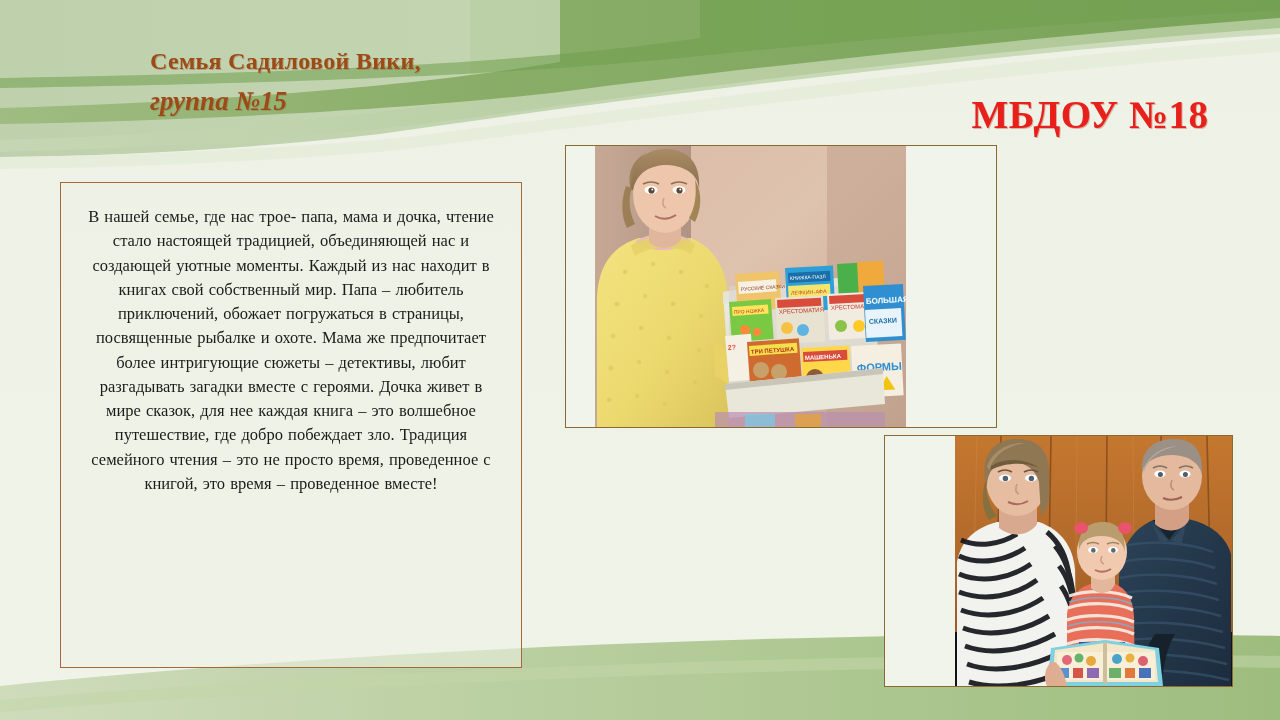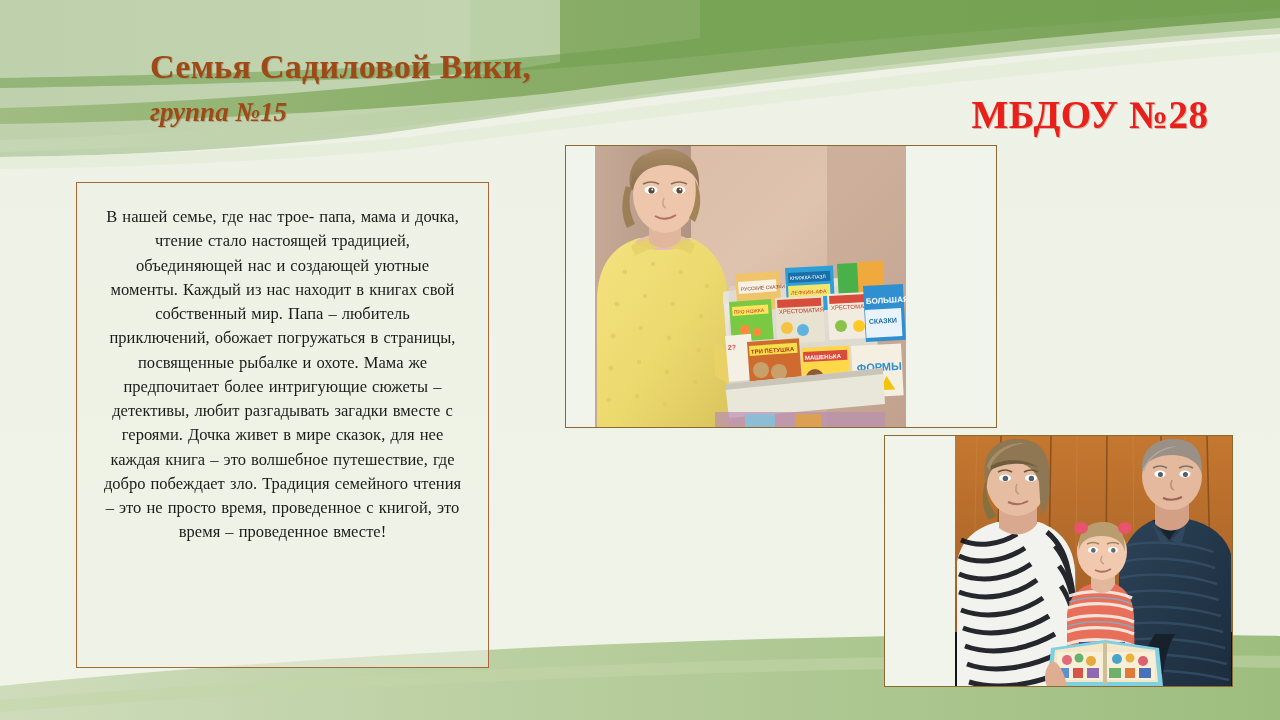--- a/index.html
+++ b/index.html
@@ -18,46 +18,45 @@
   }
   
   .bg-svg{position:absolute;left:0;top:0;width:1280px;height:720px;}
 
   
   .title-block{
     position:absolute;left:150px;top:48px;width:560px;
     text-align:left;
   }
   .title-main{
-    font-size:34px;font-weight:bold;color:#9c4a16;
+    font-size:24px;font-weight:bold;color:#9c4a16;
     letter-spacing:.3px;line-height:1.12;
     text-shadow:1px 1px 0 rgba(150,110,80,.45);
     white-space:nowrap;
   }
   .title-sub{
     font-size:27px;font-weight:bold;font-style:italic;color:#9c4a16;
     line-height:1.2;margin-top:10px;
     text-shadow:1px 1px 0 rgba(150,110,80,.4);
   }
   .org-title{
     position:absolute;left:930px;top:92px;width:320px;
     font-size:39px;font-weight:bold;color:#e8201c;
     text-align:center;letter-spacing:.5px;
     text-shadow:1px 1px 0 rgba(180,60,40,.35);
     white-space:nowrap;
   }
 
   
   .text-box{
-    position:absolute;left:60px;top:182px;width:413px;height:486px;
+    position:absolute;left:60px;top:182px;width:462px;height:486px;
     border:1.3px solid #a5683a;
     background:rgba(238,242,230,0.55);
     box-sizing:border-box;
     padding:22px 26px 10px 26px;
-    margin-left:16px;
   }
   .text-box p{
     margin:0;
     font-size:16.5px;
     line-height:1.47;
     color:#1b1b1b;
     text-align:center;
     word-spacing:1px;
   }
 
@@ -142,21 +141,21 @@
              C1000,654 1150,654 1280,656 L1280,668
              C1140,666 990,666 760,672
              C460,680 200,696 0,712 Z" fill="#c2d5a8" opacity="0.55"></path>
   </svg>
 
   <div class="title-block">
     <div class="title-main">Семья Садиловой Вики,</div>
     <div class="title-sub">группа №15</div>
   </div>
 
-  <div class="org-title">МБДОУ №28</div>
+  <div class="org-title">МБДОУ №18</div>
 
   <div class="text-box">
     <p>В нашей семье, где нас трое- папа, мама и дочка, чтение стало настоящей традицией, объединяющей нас и создающей уютные моменты. Каждый из нас  находит в книгах свой собственный мир. Папа – любитель приключений,  обожает погружаться в страницы,  посвященные рыбалке  и охоте. Мама же предпочитает  более интригующие сюжеты – детективы, любит разгадывать загадки вместе с  героями. Дочка живет в мире сказок, для нее каждая книга – это волшебное путешествие,  где добро побеждает зло. Традиция семейного чтения – это не просто время, проведенное с книгой, это время – проведенное вместе!</p>
   </div>
 
   <div class="photo-frame" id="photo1">
     <div class="photo-inner">
       <svg viewBox="0 0 311 281" preserveAspectRatio="none">
         <defs>
           <linearGradient id="wallG" x1="0" y1="0" x2="1" y2="1">

